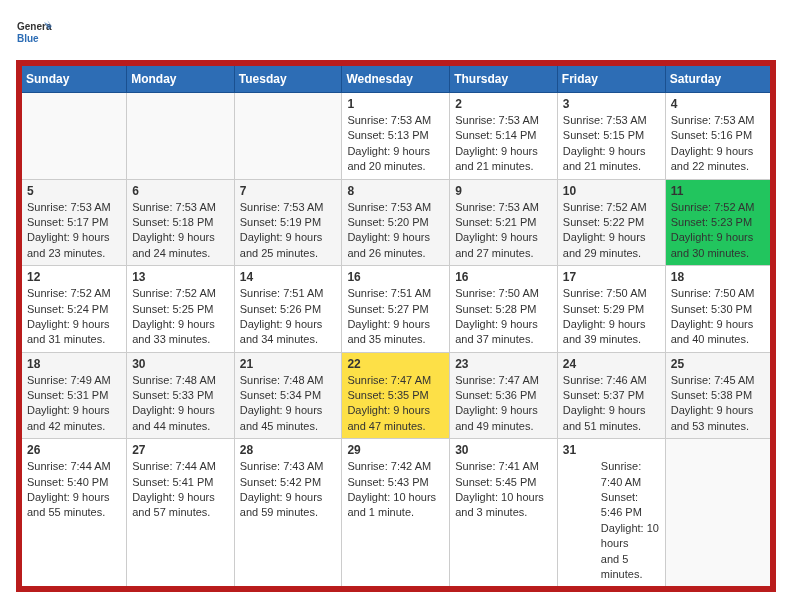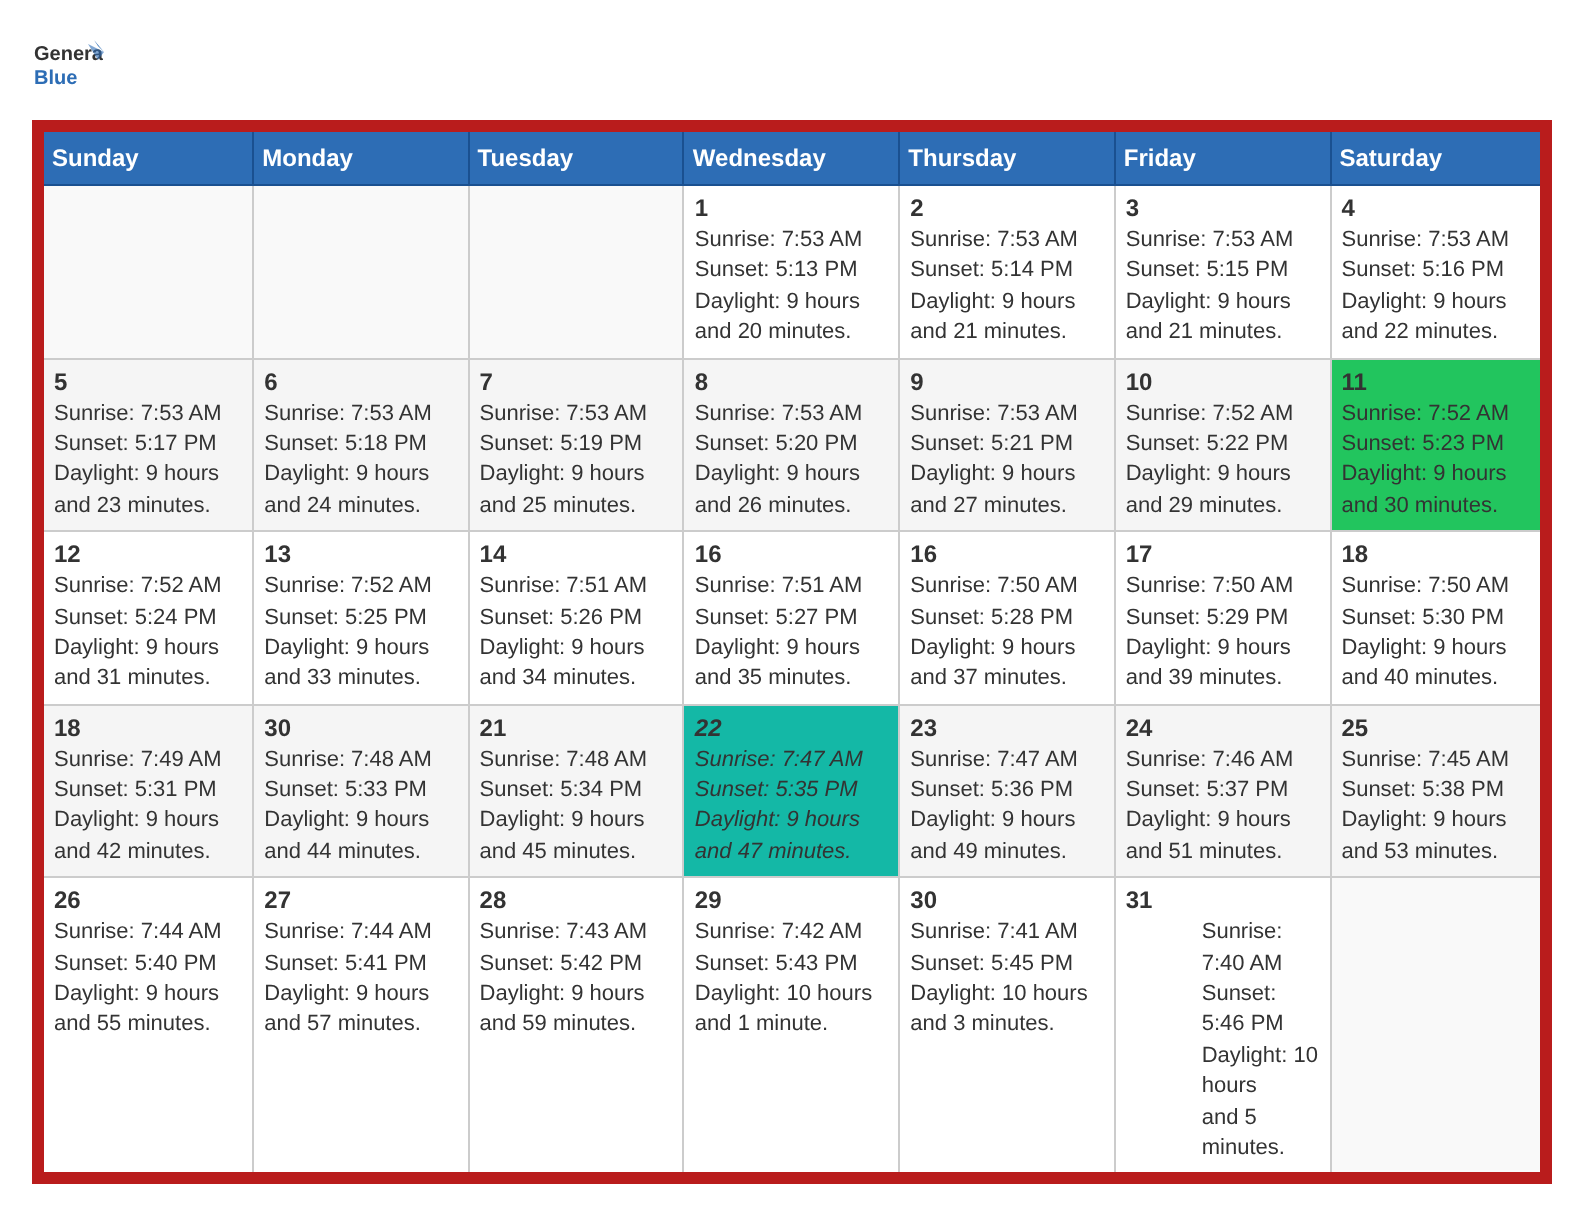--- a/index.html
+++ b/index.html
@@ -257,21 +257,21 @@
 Daylight: 9 hours
 and 44 minutes.</div>
         </td>
         <td style="background: rgb(245, 245, 245);">
           <span class="day-number">21</span>
           <div class="day-info" style="white-space: pre-line;">Sunrise: 7:48 AM
 Sunset: 5:34 PM
 Daylight: 9 hours
 and 45 minutes.</div>
         </td>
-        <td style="background: #14b8a6; font-style: italic;">
+        <td style="background: #fde047;">
           <span class="day-number">22</span>
           <div class="day-info" style="white-space: pre-line;">Sunrise: 7:47 AM
 Sunset: 5:35 PM
 Daylight: 9 hours
 and 47 minutes.</div>
         </td>
         <td style="background: rgb(245, 245, 245);">
           <span class="day-number">23</span>
           <div class="day-info" style="white-space: pre-line;">Sunrise: 7:47 AM
 Sunset: 5:36 PM

